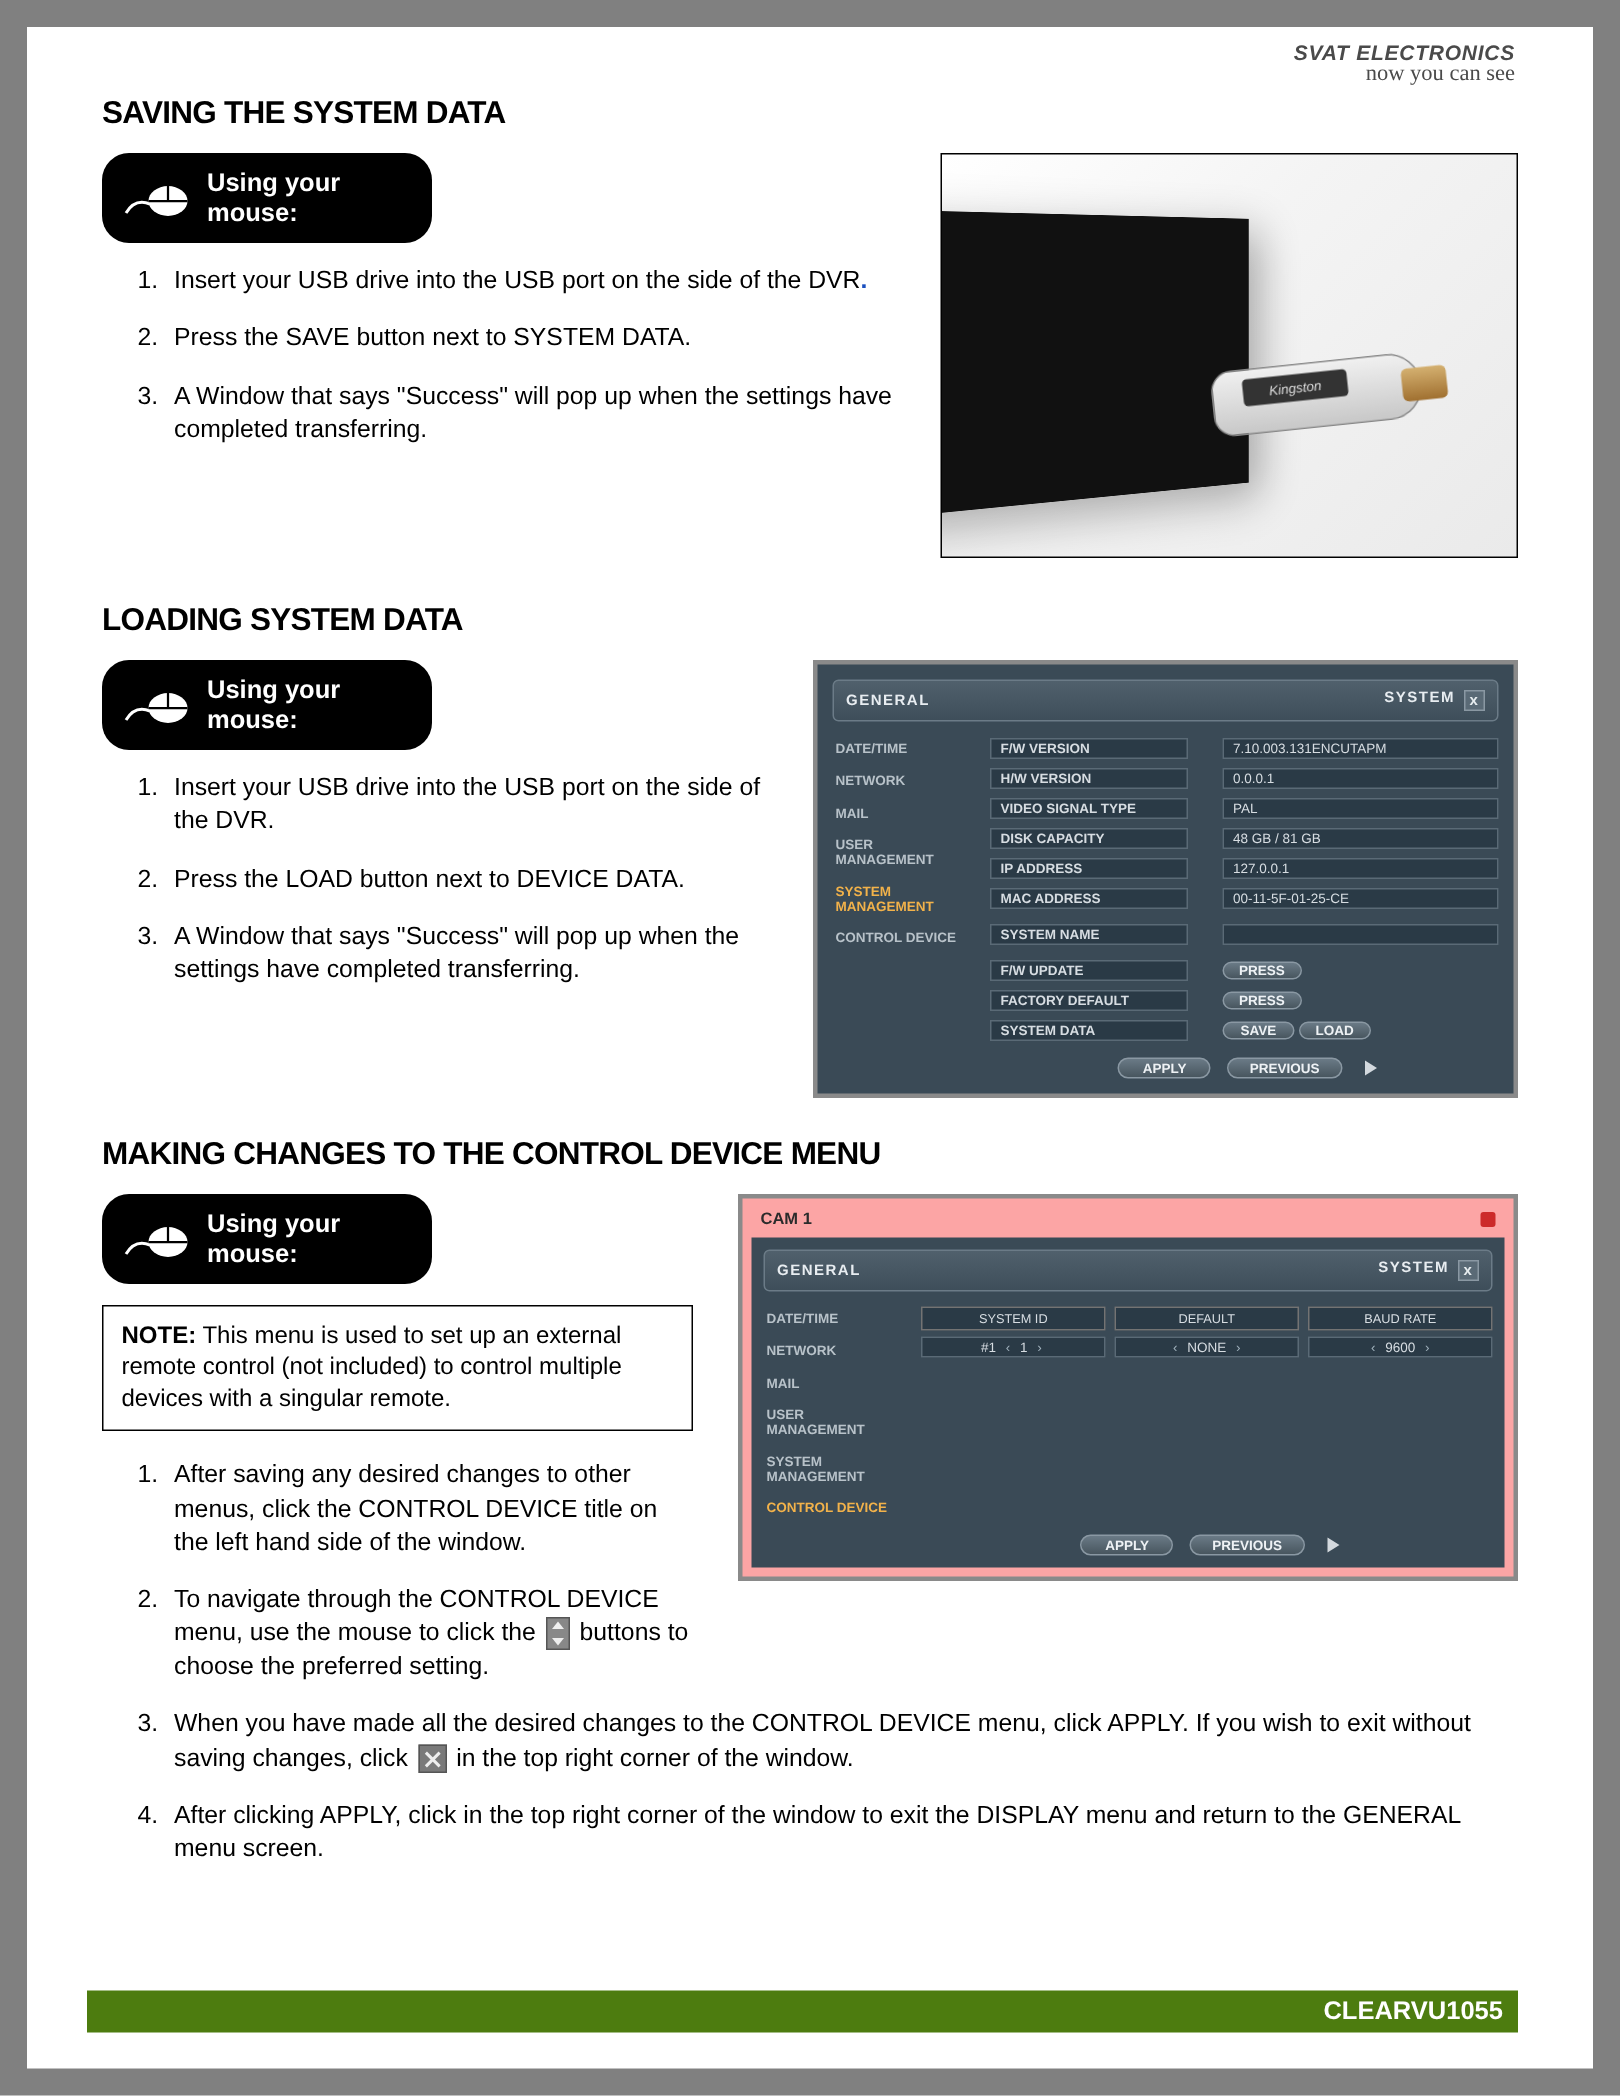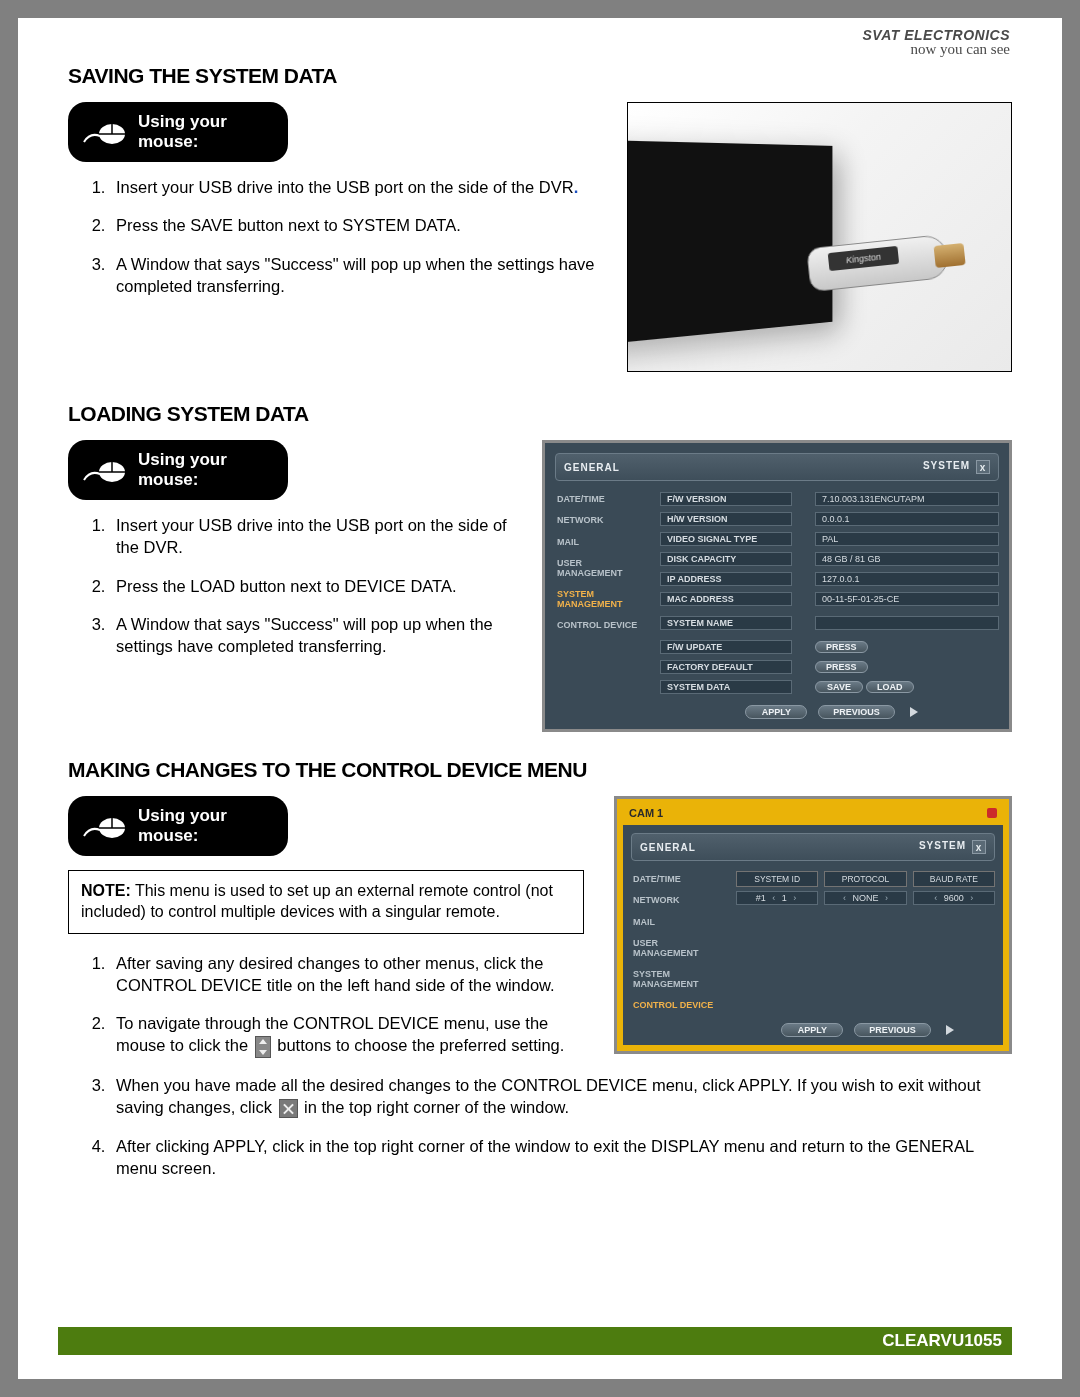--- a/index.html
+++ b/index.html
@@ -197,21 +197,21 @@
   .dvr-btn.sm { min-width: 48px; padding: 0 10px; }
   .dvr-actions { text-align: center; padding-top: 8px; }
   .dvr-actions .dvr-btn { margin: 0 4px; }
   .dvr-play {
     display: inline-block; width: 0; height: 0; margin-left: 8px;
     border-top: 5px solid transparent; border-bottom: 5px solid transparent;
     border-left: 8px solid #d3d9de; vertical-align: middle;
   }
 
   
-  .cd-wrap { width: 398px; border: 3px solid #8a8a8a; background: #eab308; padding: 6px; }
+  .cd-wrap { width: 520px; border: 3px solid #8a8a8a; background: #fca5a5; padding: 6px; }
   .cd-cam {
     display: flex; justify-content: space-between; align-items: center;
     padding: 2px 6px 6px 6px; font-family: Verdana, sans-serif;
     font-size: 11px; font-weight: bold; color: #2b2b2b;
   }
   .cd-cam .rec { width: 10px; height: 10px; background: #cc2a2a; border-radius: 2px; }
   .cd-head { display: flex; gap: 6px; margin: 2px 0 4px; }
   .cd-head .hd {
     flex: 1; background: #2a3a46; border: 1px solid #737373;
     color: #d7dde2; font-size: 8.5px; text-align: center; padding: 2px 0;
@@ -411,21 +411,21 @@
               <div class="ni">DATE/TIME</div>
               <div class="ni">NETWORK</div>
               <div class="ni">MAIL</div>
               <div class="ni">USER MANAGEMENT</div>
               <div class="ni">SYSTEM MANAGEMENT</div>
               <div class="ni active">CONTROL DEVICE</div>
             </div>
             <div class="dvr-main">
               <div class="cd-head">
                 <div class="hd">SYSTEM ID</div>
-                <div class="hd">PROTOCOL</div>
+                <div class="hd">DEFAULT</div>
                 <div class="hd">BAUD RATE</div>
               </div>
               <div class="cd-valrow">
                 <div class="cd-spin">
                     <span>#1</span>
                     <span class="arr">‹</span>
                     <span>1</span>
                     <span class="arr">›</span>
                   </div>
                 <div class="cd-spin">

